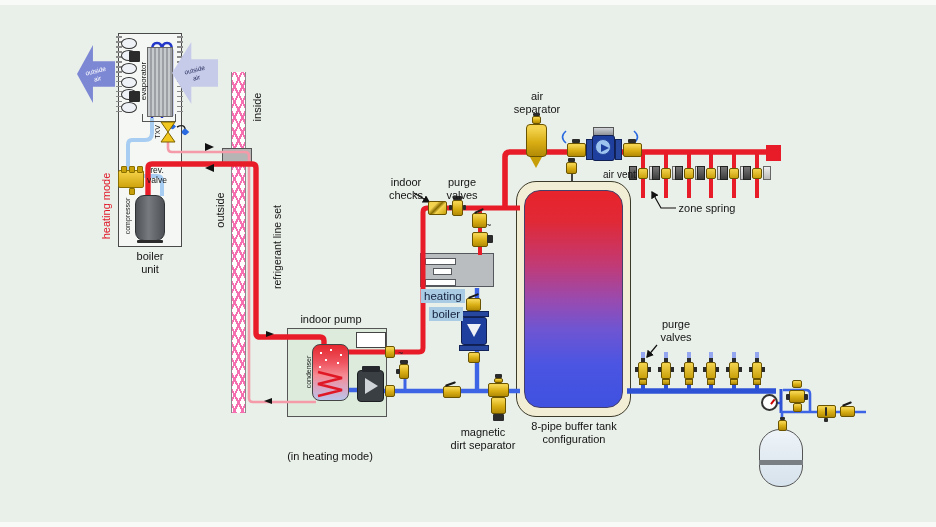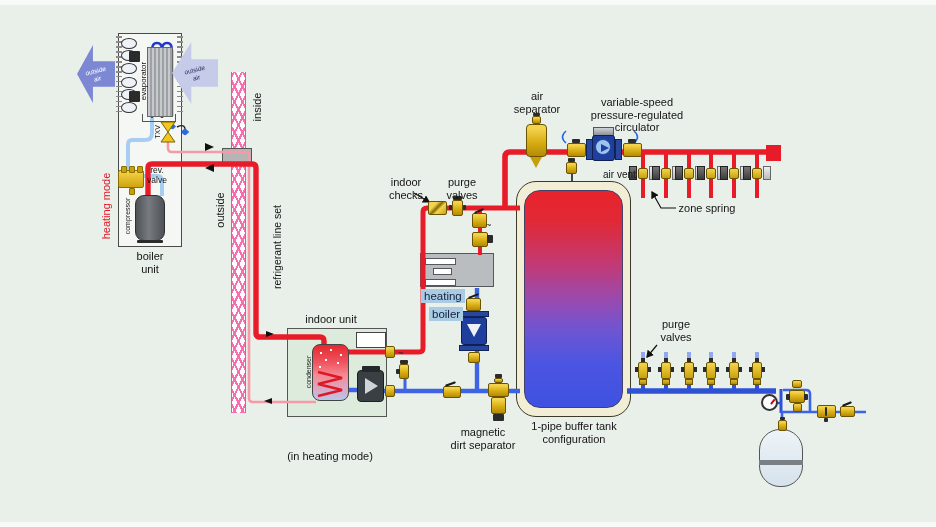--- a/index.html
+++ b/index.html
@@ -383,37 +383,34 @@
   <div class="vlbl tiny" style="left:127px;top:216px">compressor</div>
   <div class="vlbl small" style="left:143px;top:81px">evaporator</div>
   <div class="vlbl tiny" style="left:157px;top:132px">TXV</div>
   <div class="lbl" style="left:157px;top:166px;font-size:8.5px;line-height:9.5px">rev.
 valve</div>
   <div class="lbl" style="left:150px;top:250px">boiler
 unit</div>
   <div class="vlbl" style="left:257px;top:107px">inside</div>
   <div class="vlbl" style="left:220px;top:210px">outside</div>
   <div class="vlbl" style="left:277px;top:247px;font-size:10.5px">refrigerant line set</div>
-  <div class="lbl" style="left:331px;top:313px">indoor unit</div>
+  <div class="lbl" style="left:331px;top:313px">indoor pump</div>
   <div class="vlbl tiny" style="left:308px;top:372px">condenser</div>
   <div class="lbl" style="left:330px;top:450px">(in heating mode)</div>
   <div class="lbl" style="left:406px;top:176px">indoor
 checks</div>
   <div class="lbl" style="left:462px;top:176px">purge
 valves</div>
   <div class="abs top" style="left:421px;top:286px">
     <span class="hl">heating</span><br>
     <span class="hl" style="margin-left:8px">boiler</span>
   </div>
   <div class="lbl" style="left:537px;top:90px">air
 separator</div>
-  <div class="lbl" style="left:637px;top:96px;line-height:12.5px">variable-speed
-pressure-regulated
-circulator</div>
   <div class="lbl" style="left:603px;top:168px;font-size:10px;transform:none">air vent</div>
   <div class="lbl" style="left:707px;top:202px">zone spring</div>
   <div class="lbl" style="left:676px;top:318px">purge
 valves</div>
-  <div class="lbl" style="left:574px;top:420px">1-pipe buffer tank
+  <div class="lbl" style="left:574px;top:420px">8-pipe buffer tank
 configuration</div>
   <div class="lbl" style="left:483px;top:426px">magnetic
 dirt separator</div>
 </div>
 
 </body></html>

